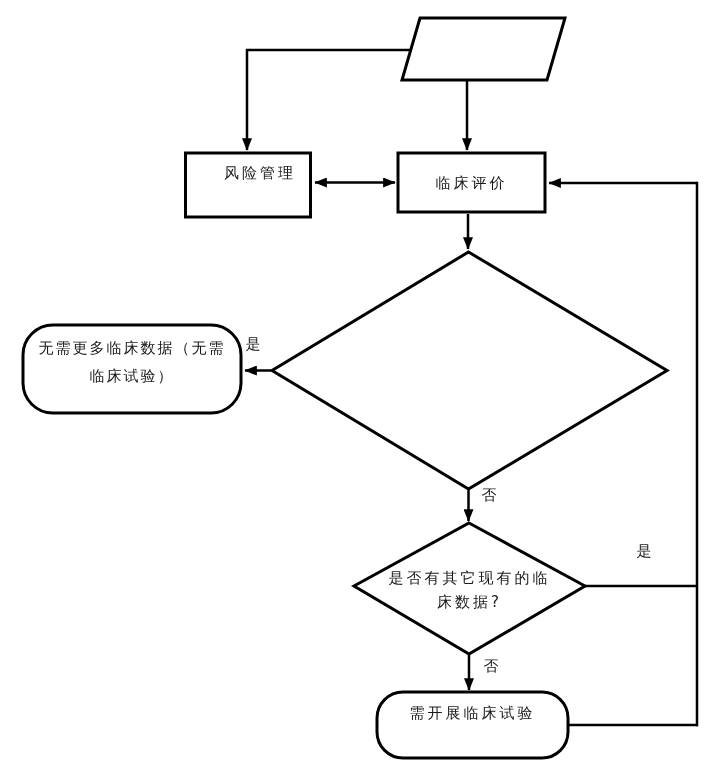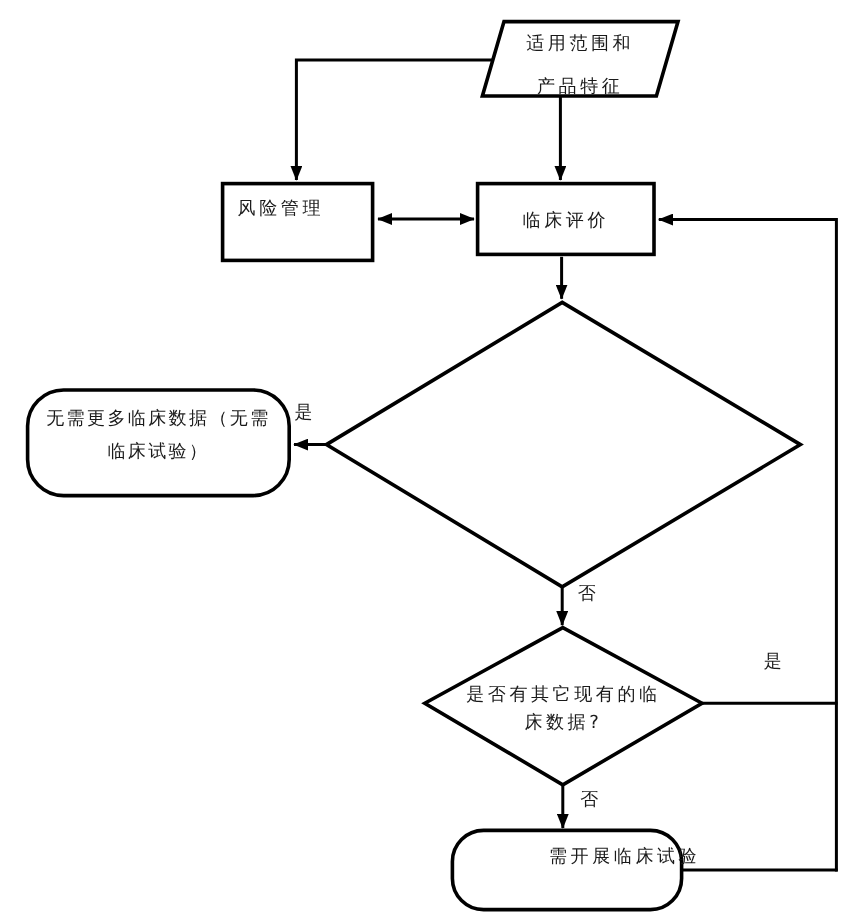--- a/index.html
+++ b/index.html
@@ -77,35 +77,33 @@
 
     <polygon class="shape" points="420,18 565,18 547,80 402,80" stroke-width="2.5"></polygon>
     <rect class="shape" x="185.5" y="153" width="125" height="64"></rect>
     <rect class="shape" x="398" y="153" width="147" height="59"></rect>
     <polygon class="shape" points="468.5,252 667,370.5 468.5,489 272,370.5" stroke-width="2.5"></polygon>
     <rect class="shape" x="23" y="325" width="218" height="88" rx="30" ry="30"></rect>
     <polygon class="shape" points="469,523 585,586 469,654 354,586" stroke-width="2.5"></polygon>
     <rect class="shape" x="377" y="692" width="191" height="66" rx="26" ry="26"></rect>
   </svg>
 
-  <div class="node-label" style="left:402px; top:18px; width:163px; line-height:36px;">适用范围和
-产品特征</div>
 
-  <div class="node-label" style="left:172px; top:153px; width:124px; line-height:40px;text-align:center;">风险管理</div>
+  <div class="node-label" style="left:198px; top:153px; width:124px; line-height:40px;text-align:center;">风险管理</div>
 
   <div class="node-label" style="left:398px; top:165px; width:147px; line-height:37px;">临床评价</div>
 
 
   <div class="node-label" style="left:359px; top:566px; width:221px; line-height:24px;">是否有其它现有的临
 床数据?</div>
 
   <div class="node-label" style="left:23px; top:334px; width:218px; line-height:28px; letter-spacing:2px;">无需更多临床数据（无需
 临床试验）</div>
 
-  <div class="node-label" style="left:377px; top:699px; width:191px; line-height:28px;margin-left:48px;">需开展临床试验</div>
+  <div class="node-label" style="left:377px; top:699px; width:191px; line-height:28px;">需开展临床试验</div>
 
   <div class="edge-label" style="left:253px; top:344px;">是</div>
 
   <div class="edge-label" style="left:489px; top:495px;">否</div>
 
   <div class="edge-label" style="left:644px; top:551px;">是</div>
 
   <div class="edge-label" style="left:491px; top:666px;">否</div>
 
 </div>

